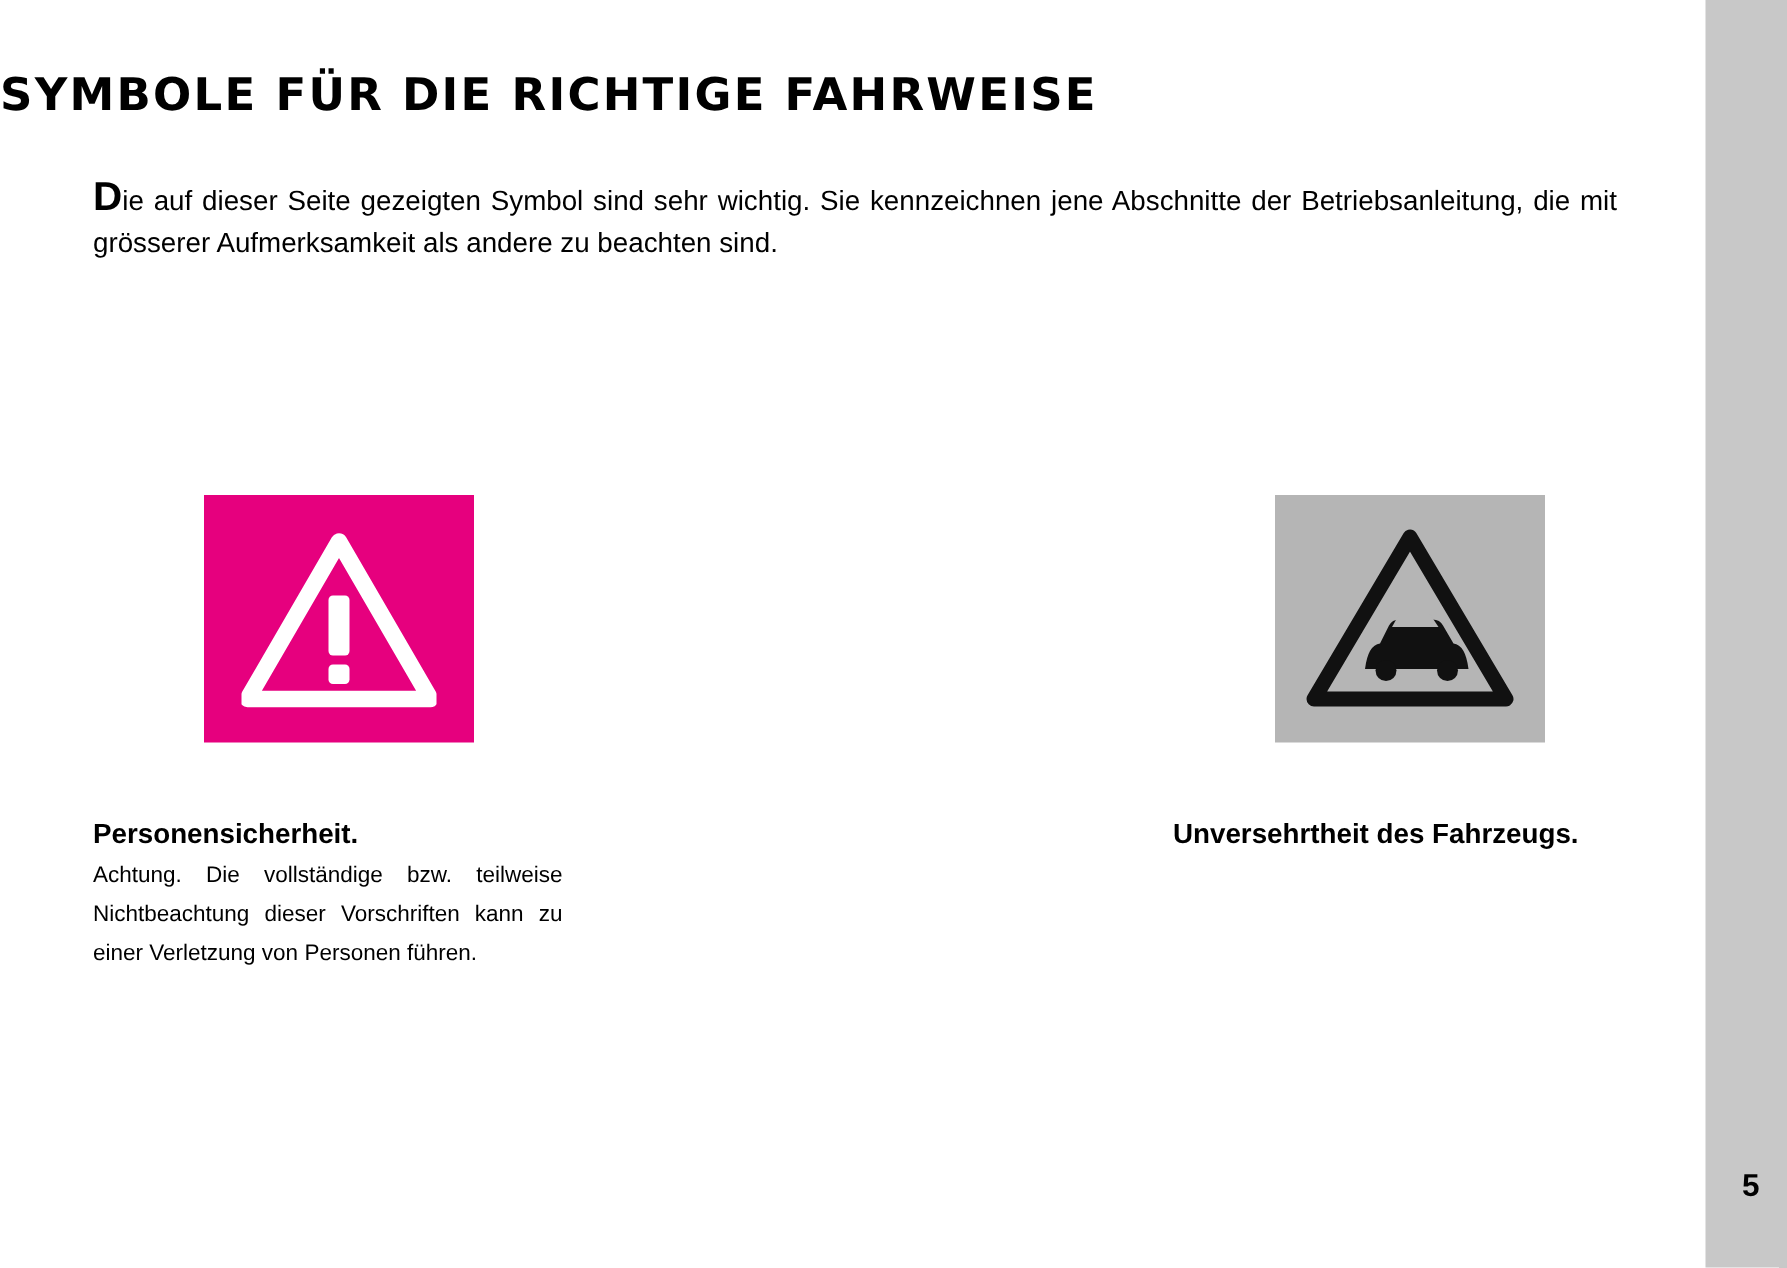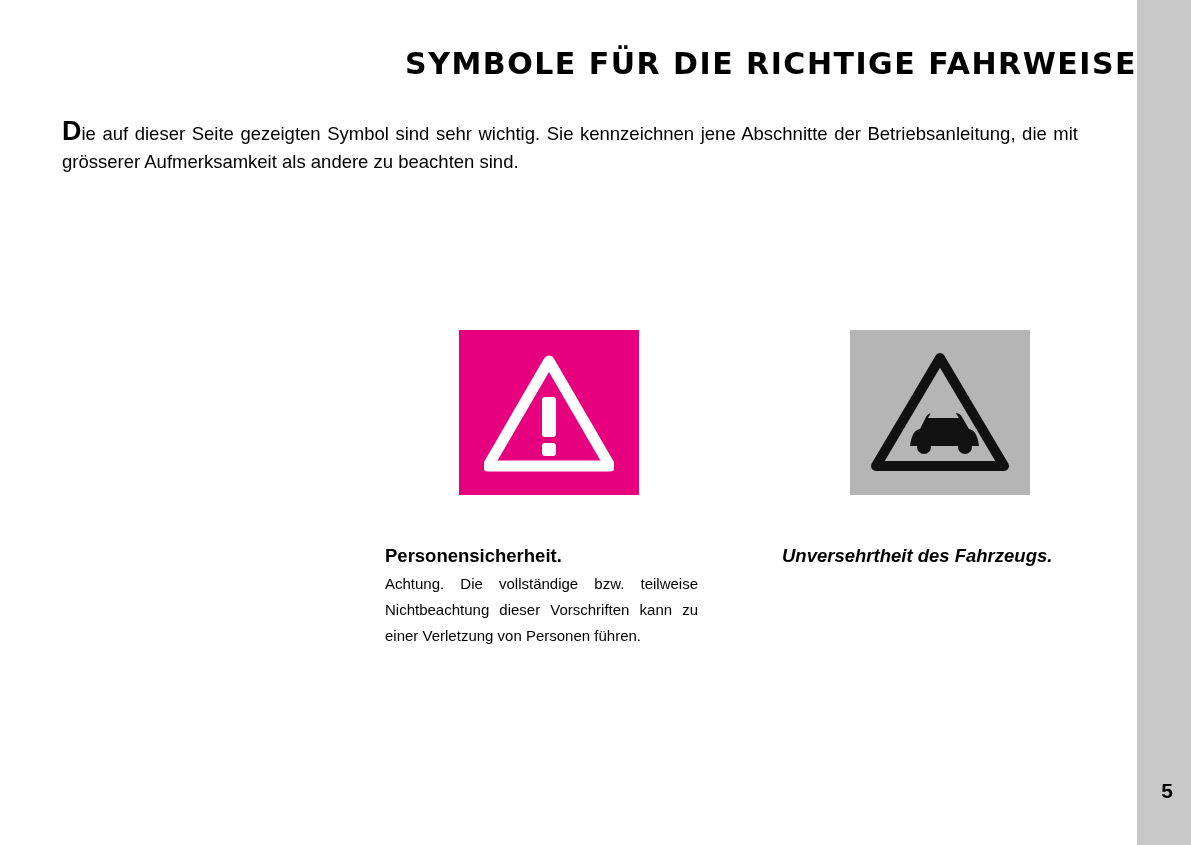--- a/index.html
+++ b/index.html
@@ -37,21 +37,21 @@
     font-size: 21px;
     font-weight: bold;
     color: #000000;
     font-family: "Liberation Sans", sans-serif;
   }
   .title {
     position: absolute;
     left: 0;
     top: 46px;
     width: 1137px;
-    text-align: right;
+    text-align: left;
     font-size: 30px;
     font-weight: bold;
     letter-spacing: 1.5px;
     color: #000000;
     font-family: "DejaVu Sans", sans-serif;
   }
   .intro {
     position: absolute;
     left: 62px;
     top: 118px;
@@ -73,29 +73,28 @@
     line-height: 27px;
     vertical-align: baseline;
   }
   .columns {
     position: absolute;
     left: 62px;
     top: 330px;
     width: 1030px;
     display: flex;
     flex-direction: row;
-    justify-content: flex-end;
+    justify-content: space-between;
   }
   .col {
     width: 313px;
     margin-right: 40px;
   }
   .col:last-child {
     margin-right: 0;
-    font-style: italic;
   }
   .icon-box {
     width: 180px;
     height: 165px;
     display: flex;
     align-items: center;
     justify-content: center;
     margin-bottom: 48px;
   }
   .icon-pink {

